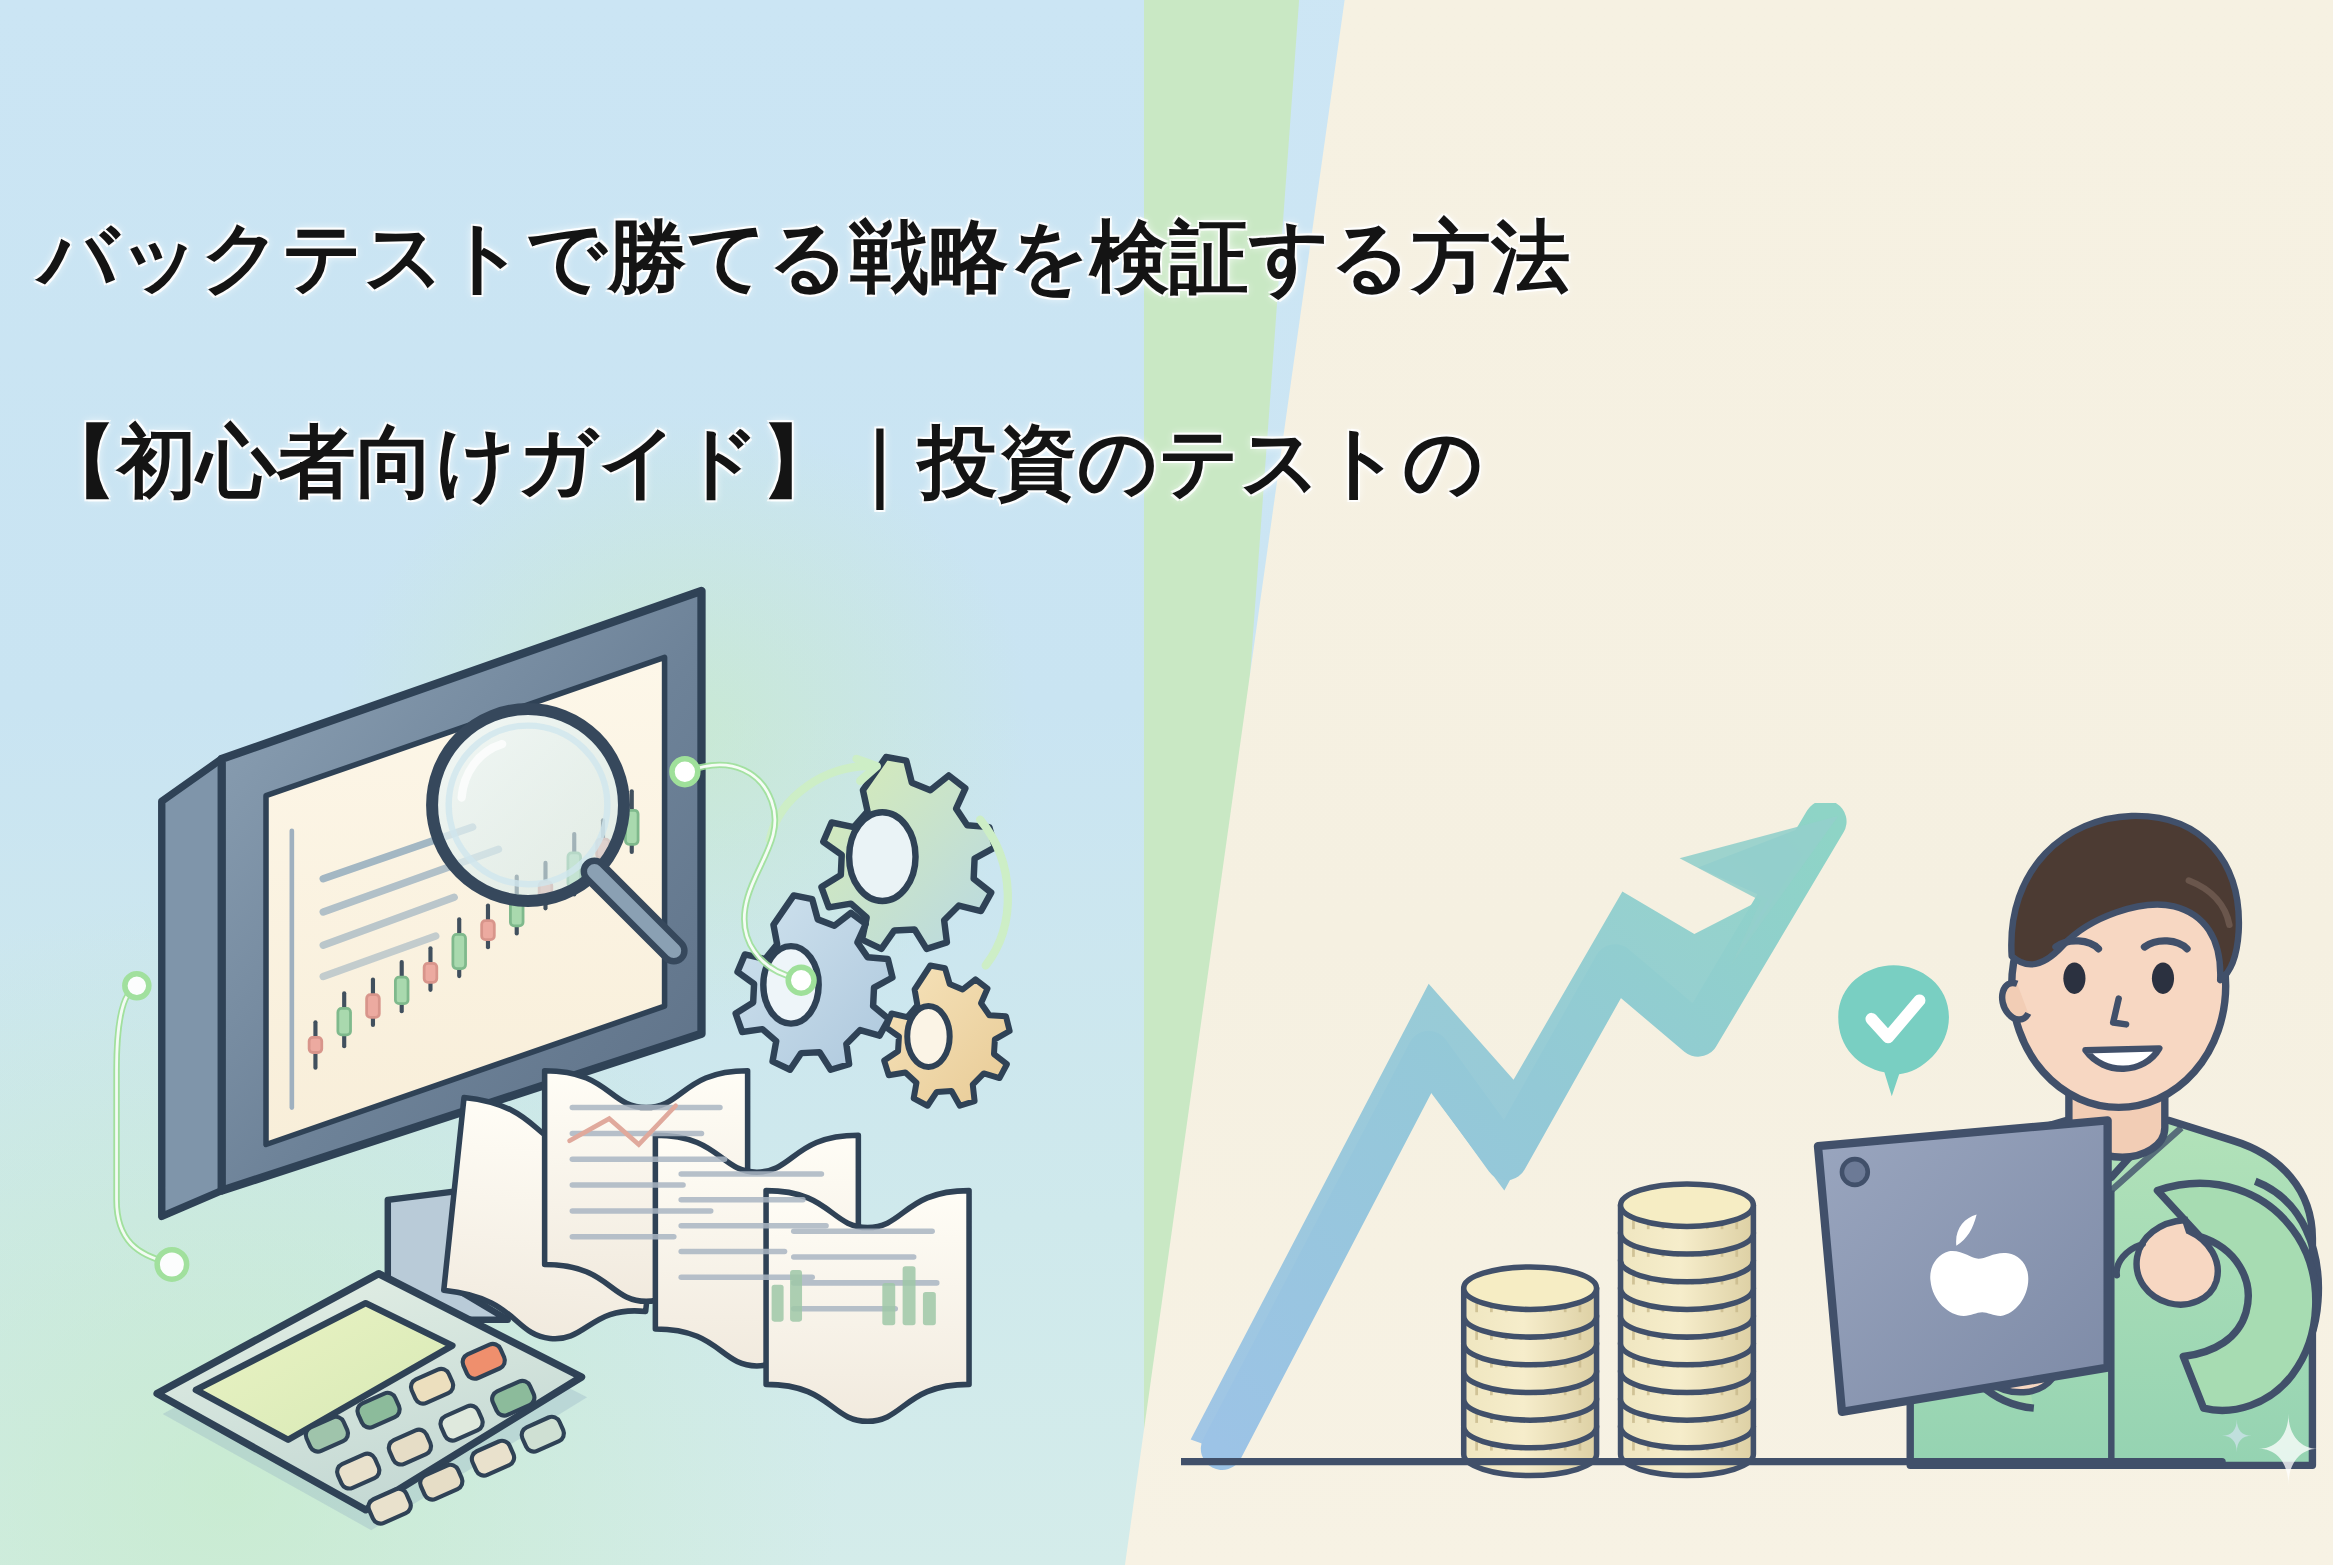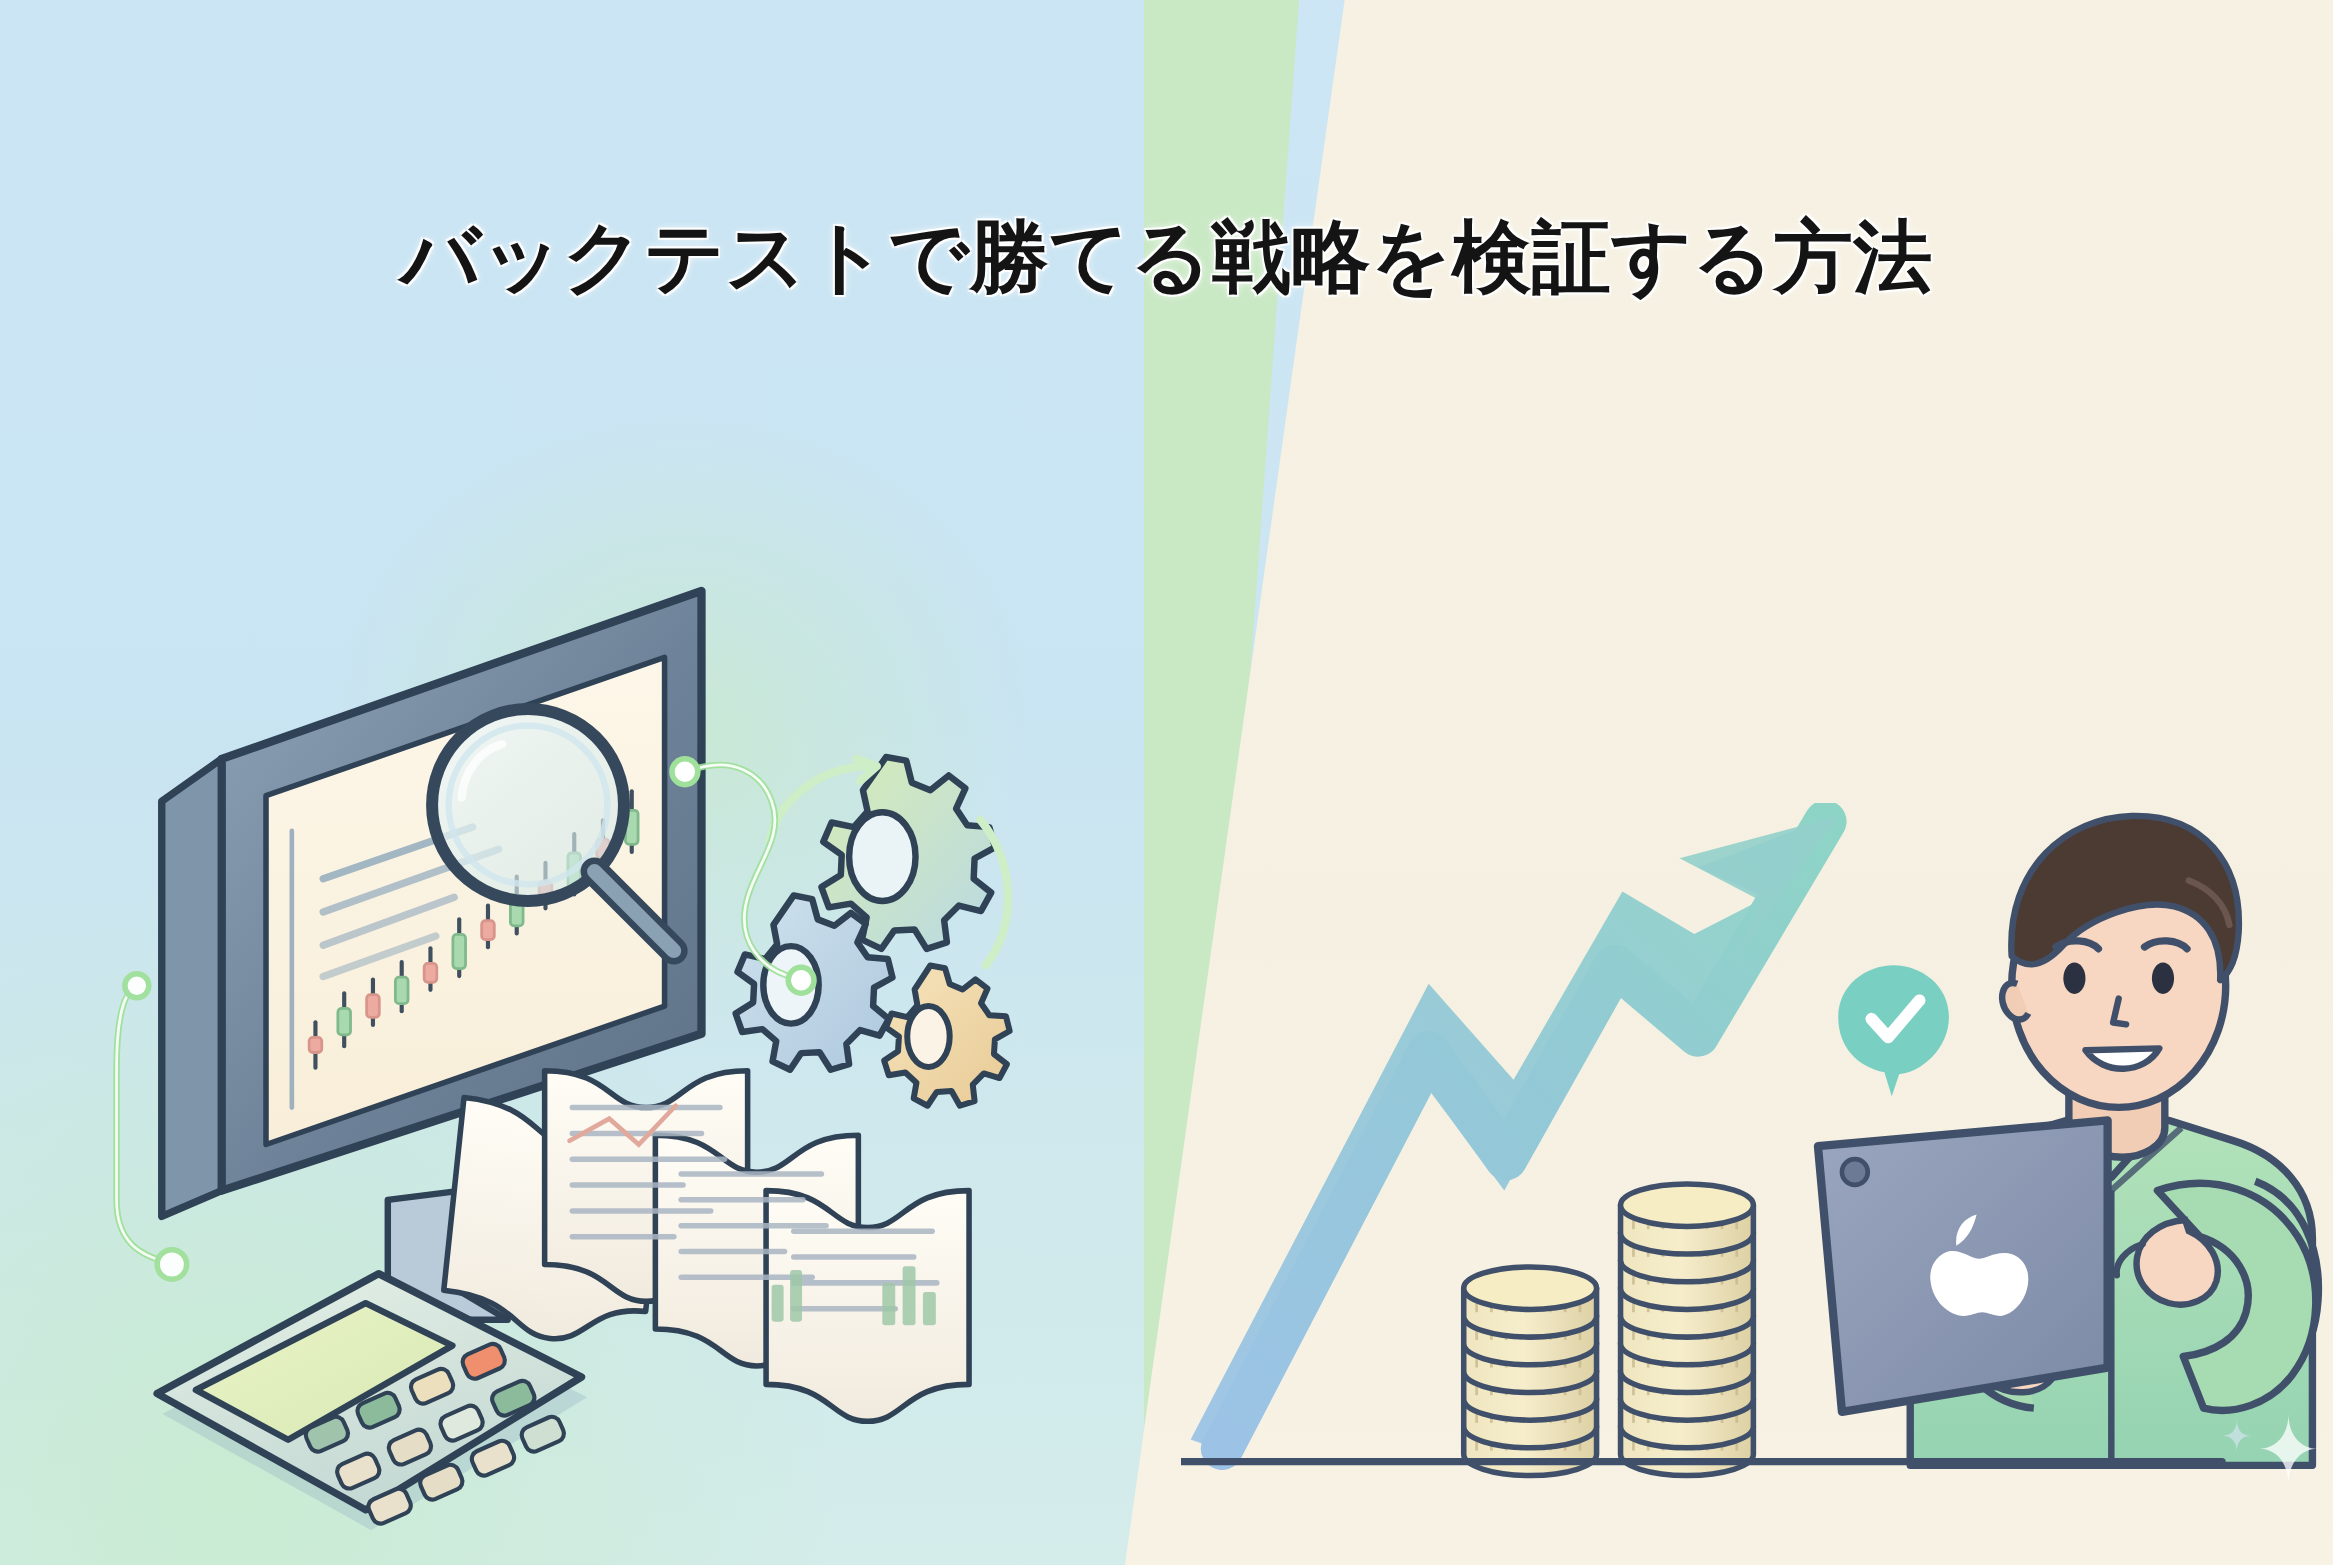--- a/index.html
+++ b/index.html
@@ -20,34 +20,34 @@
      background:linear-gradient(180deg,#f6f1e2 0%,#f5f0e1 60%,#f7f2e4 100%);
      clip-path:polygon(23.5% 0%,100% 0%,100% 100%,6.5% 100%);}
   .bg-glow{position:absolute;left:0;bottom:0;width:923px;height:757px;
      background:radial-gradient(ellipse at 25% 90%, rgba(193,235,190,.55) 0%, rgba(193,235,190,0) 62%);}
   .bg-glow2{position:absolute;left:305px;top:388px;width:757px;height:683px;
      background:radial-gradient(ellipse at 50% 50%, rgba(200,238,176,.45) 0%, rgba(200,238,176,0) 65%);}
 
   
   #title{
     position:absolute;left:0;right:0;top:103px;
-    text-align:center;
+    text-align:left;
     font-weight:800;
     font-size:79px;
     line-height:1.30;
     color:#141414;
     letter-spacing:0.5px;
     text-shadow:
       0 0 9.2px rgba(255,255,255,.95),
       1.8px 1.8px 0 rgba(255,255,255,.85),
       -1.8px 1.8px 0 rgba(255,255,255,.85),
       1.8px -1.8px 0 rgba(255,255,255,.85),
       -1.8px -1.8px 0 rgba(255,255,255,.85);
     white-space:pre-line;
-    padding:0 53px;
+    padding:0 38px;
     z-index:40;
   }
   .tl{display:block;}
 
   
   svg.art{position:absolute;display:block;}
 </style>
 </head>
 <body>
 
@@ -55,20 +55,21 @@
 
   <div class="bg-base"></div>
   <div class="bg-blue"></div>
   <div class="bg-green2"></div>
   <div class="bg-cream"></div>
   <div class="bg-glow"></div>
   <div class="bg-glow2"></div>
 
   <div id="title">
     <span class="tl">バックテストで勝てる戦略を検証する方法</span>
+    <span class="tl">【初心者向けガイド】｜投資のテストの</span>
   </div>
 
   <svg class="art" style="left:111px;top:554px;" width="978" height="978" viewBox="0 0 1060 1060">
     <defs>
       <linearGradient id="scrGrad" x1="0" y1="0" x2="0" y2="1">
         <stop offset="0%" stop-color="#fdf7e9"></stop>
           <stop offset="100%" stop-color="#f8eed9"></stop>
       </linearGradient>
       <linearGradient id="frameGrad" x1="0" y1="0" x2="1" y2="1">
         <stop offset="0%" stop-color="#8ea3b6"></stop>

